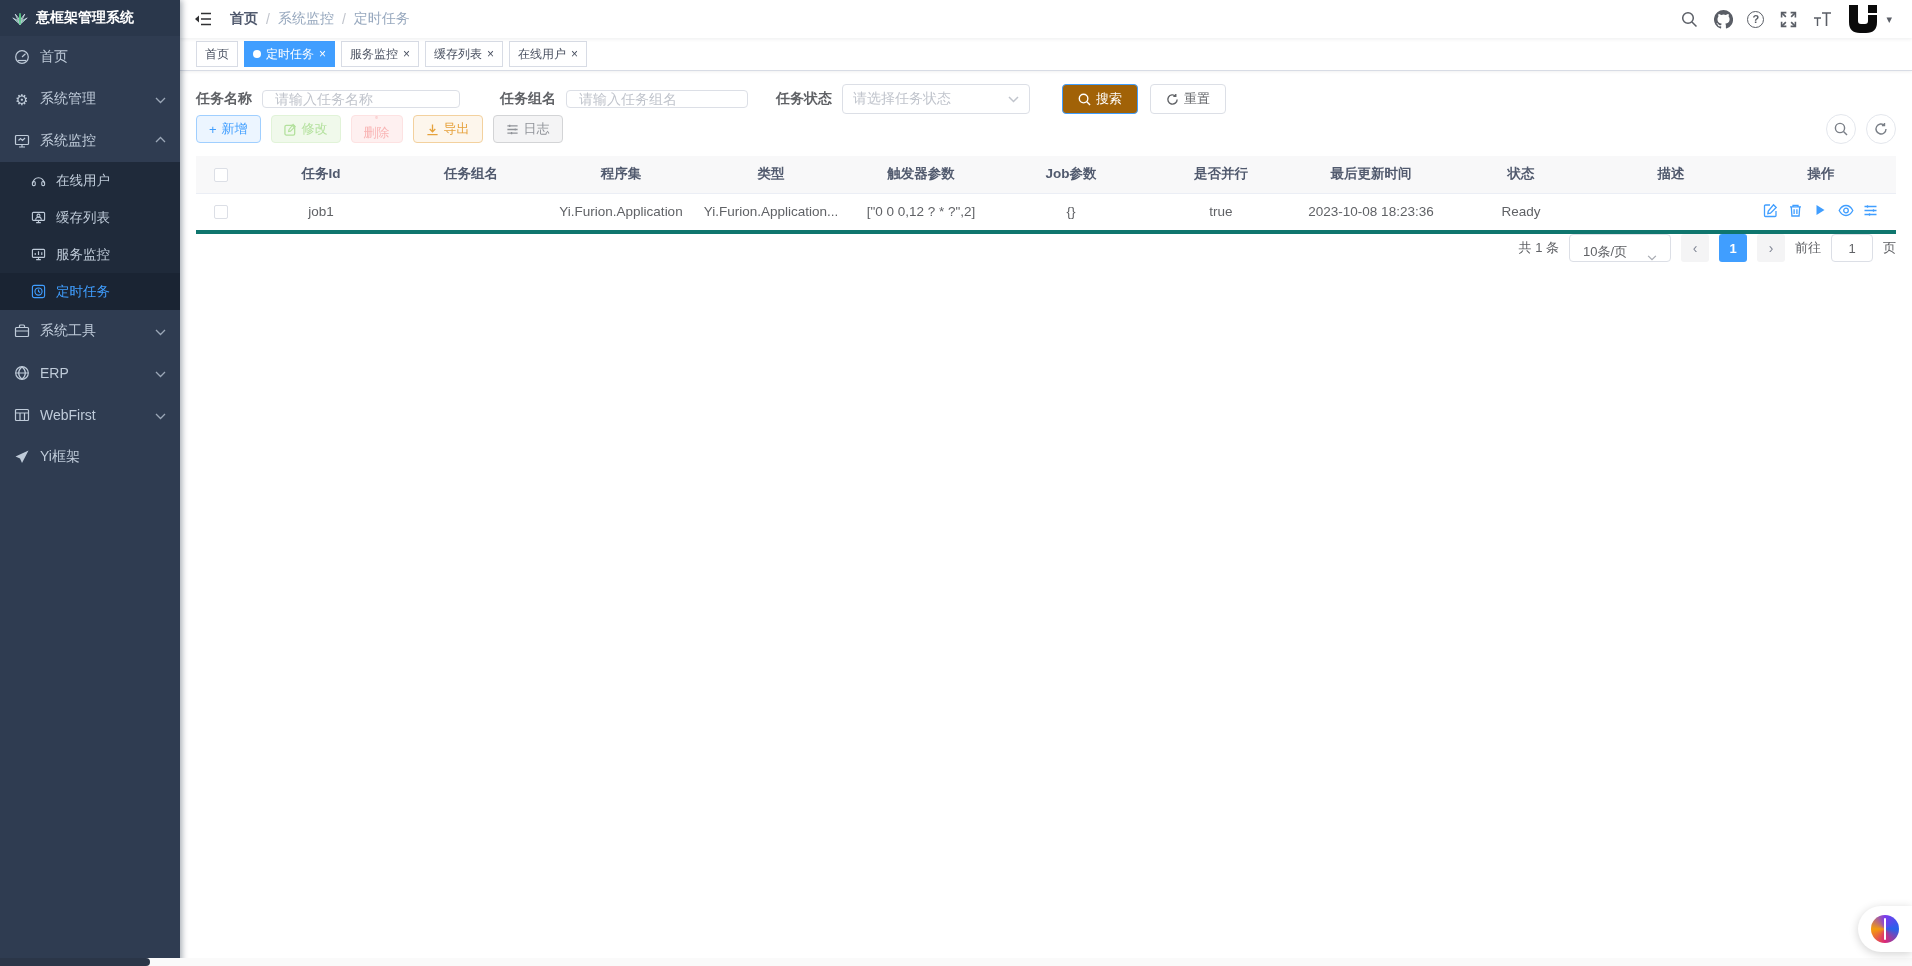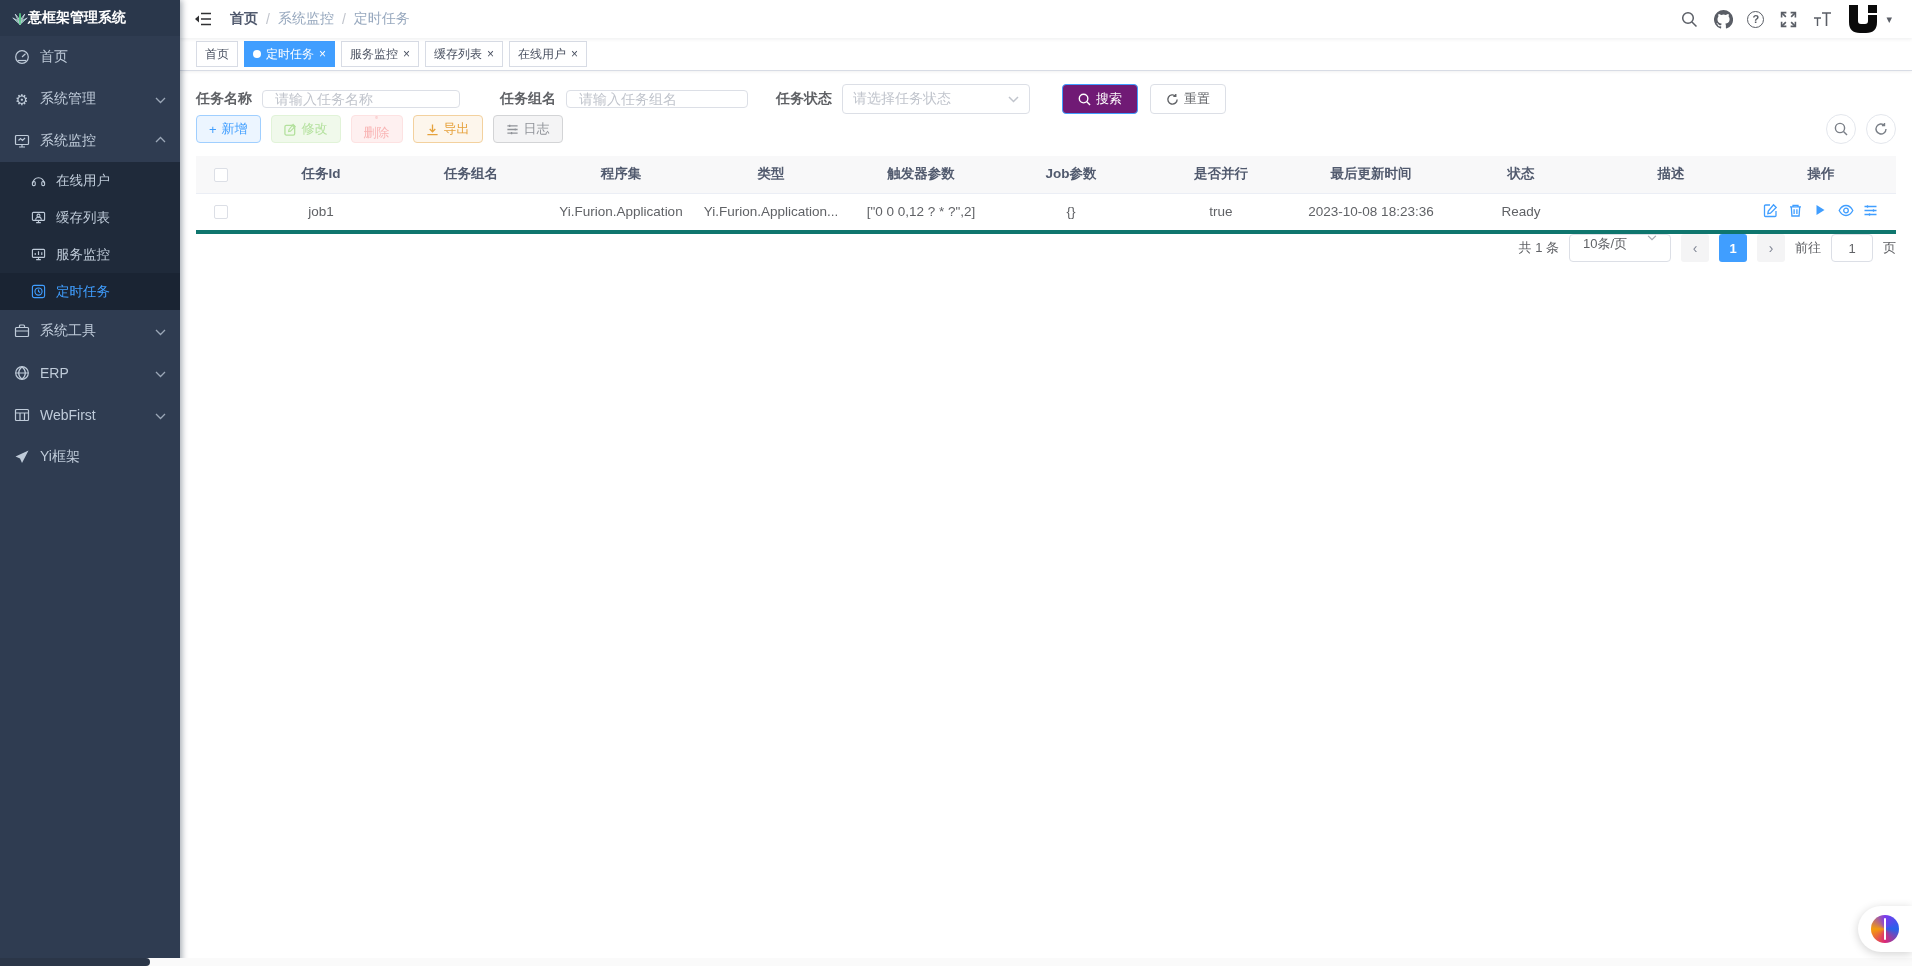--- a/index.html
+++ b/index.html
@@ -3,21 +3,21 @@
 <meta charset="utf-8">
 <style>
   * { margin:0; padding:0; box-sizing:border-box; }
   html,body { width:1912px; height:966px; overflow:hidden; background:#fff;
     font-family:"Liberation Sans","DejaVu Sans",sans-serif; }
   .layout { display:flex; width:100%; height:100%; position:relative; }
 
   
   .sidebar { width:180px; min-width:180px; height:100%; background:#2f3c51; color:#bfcbd9;
     font-size:14px; display:flex; flex-direction:column; box-shadow:2px 0 6px rgba(0,21,41,.35); z-index:5;}
-  .logo-bar { height:36px; display:flex; align-items:center; padding-left:12px;
+  .logo-bar { height:36px; display:flex; align-items:center; gap:8px; padding-left:12px;
     background:#2a374b; color:#fff; font-weight:bold; font-size:14px; }
   .menu { flex:1; }
   .menu-item { height:42px; display:flex; align-items:center; gap:10px; padding:0 14px; cursor:pointer; }
   .menu-item .mi-label { flex:0 1 auto; white-space:nowrap; }
   .menu-item .arrow { margin-left:auto; opacity:.75; transition:transform .2s; }
   .menu-item .arrow.up { transform:rotate(180deg); }
   .submenu { background:#1f2a3a; }
   .submenu .menu-item { height:37px; padding-left:30px; font-size:13.5px; }
   .submenu .menu-item.active { color:#409eff; background:#1a2433; }
   .submenu .menu-item.active svg { stroke:#409eff; }
@@ -61,21 +61,21 @@
     color:#606266; outline:none; font-family:inherit; }
   .f-input::placeholder { color:#c0c4cc; }
   .f-gap { width:40px; }
   .f-select { width:188px; height:30px; border:1px solid #dcdfe6; border-radius:4px; padding:0 10px;
     display:flex; align-items:center; justify-content:space-between; color:#c0c4cc; cursor:pointer; background:#fff;}
   .f-select svg { stroke:#c0c4cc; fill:none; stroke-width:1.5; }
 
   .btn { height:30px; border-radius:4px; padding:0 15px; font-size:13px; display:inline-flex;
     align-items:center; gap:5px; border:1px solid transparent; cursor:pointer; font-family:inherit; white-space:nowrap;}
   .btn svg { fill:none; stroke:currentColor; stroke-width:1.5; }
-  .btn-primary { background:#701a75; border-color:#409eff; color:#fff; margin-left:32px; }
+  .btn-primary { background:#a16207; border-color:#409eff; color:#fff; margin-left:32px; }
   .btn-plain { background:#fff; border-color:#dcdfe6; color:#606266; margin-left:12px;justify-content:center; }
 
   .toolbar-row { display:flex; align-items:center; gap:10px; margin-bottom:12px; }
   .sbtn { height:28px; border-radius:4px; padding:0 12px; font-size:13px; display:inline-flex;
     align-items:center; gap:5px; border:1px solid; cursor:pointer; font-family:inherit; }
   .sbtn svg { fill:none; stroke:currentColor; stroke-width:1.4; }
   .b-add    { background:#ecf5ff; border-color:#a0cfff; color:#409eff; }
   .b-edit   { background:#f0f9eb; border-color:#e1f3d8; color:#b3e19d; cursor:not-allowed; }
   .b-del    { background:#fef0f0; border-color:#fde2e2; color:#f9b4b4; cursor:not-allowed;flex-direction:column; }
   .b-export { background:#fdf6ec; border-color:#f3d19e; color:#e6a23c; }
@@ -95,21 +95,21 @@
   .cb { width:14px; height:14px; border:1px solid #dcdfe6; border-radius:2px; background:#fff;
     display:inline-block; vertical-align:middle; cursor:pointer; }
   .op-icons { display:inline-flex; gap:9px; align-items:center; }
   .op { width:16px; height:16px; cursor:pointer; display:inline-flex; }
   .op svg { stroke:#409eff; fill:none; stroke-width:1.3; }
 
   
   .pagination { display:flex; justify-content:flex-end; align-items:center; gap:10px;
     font-size:13px; color:#606266; }
   .pg-select { width:102px; height:28px; border:1px solid #dcdfe6; border-radius:4px;
-    display:flex; align-items:flex-start; justify-content:center; gap:20px; cursor:pointer; color:#606266; }
+    display:flex; align-items:flex-end; justify-content:center; gap:20px; cursor:pointer; color:#606266; }
   .pg-select svg { stroke:#a8abb2; fill:none; stroke-width:1.5; }
   .pg-btn { width:28px; height:28px; background:#f4f4f5; border-radius:3px; border:none;
     display:flex; align-items:center; justify-content:center; color:#808695; font-size:14px; cursor:pointer; }
   .pg-cur { width:28px; height:28px; background:#409eff; border-radius:3px; color:#fff;
     display:flex; align-items:center; justify-content:center; font-weight:bold; cursor:pointer; }
   .pg-input { width:42px; height:28px; border:1px solid #dcdfe6; border-radius:4px; text-align:center;
     font-size:13px; color:#606266; outline:none; font-family:inherit; }
 
   
   .hscroll-track { position:absolute; left:0; right:0; bottom:0; height:8px; background:#fafafa; z-index:9; }

